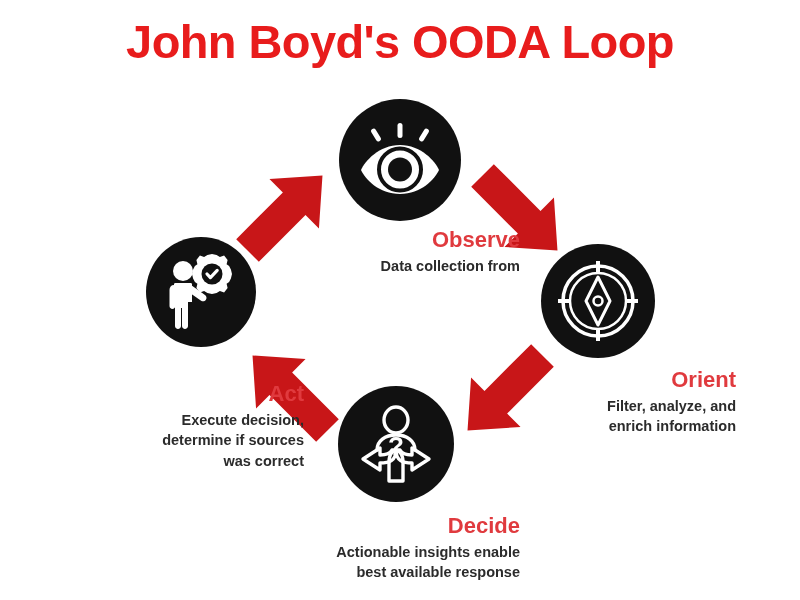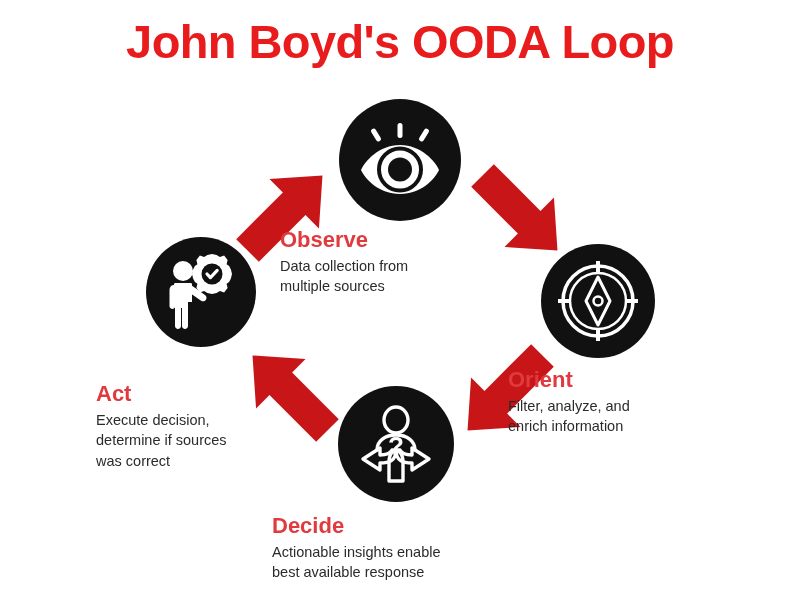--- a/index.html
+++ b/index.html
@@ -51,33 +51,33 @@
     background: #111111;
     display: flex;
     align-items: center;
     justify-content: center;
   }
   .node-circle svg { display: block; }
 
   
   .node-text {
     position: absolute;
-    text-align: left;
+    text-align: right;
   }
   .node-label {
     font-size: 22px;
     font-weight: bold;
     color: #E03A3E;
     line-height: 1.25;
     margin: 0 0 2px 0;
     white-space: nowrap;
   }
   .node-desc {
     font-size: 14.5px;
-    font-weight: normal;
+    font-weight: bold;
     color: #2b2b2b;
     line-height: 1.42;
     margin: 0;
   }
 
   
   .arrow {
     position: absolute;
   }
   .arrow svg { display: block; }
@@ -136,21 +136,20 @@
           <circle cx="41" cy="46.5" r="21" fill="none" stroke="#111111" stroke-width="4"></circle>
 
           <circle cx="41" cy="46.5" r="12" fill="#111111"></circle>
         </svg>
       </span>
     </div>
 
     <div class="node-text" style="left:280px; top:226px; width:240px;">
       <div class="node-label">Observe</div>
       <div class="node-desc">Data collection from</div>
-      <div class="node-desc">multiple sources</div>
     </div>
 
     <div class="node-circle" style="left:541px; top:244px; width:114px; height:114px;">
       <span>
         <svg width="82" height="82" viewBox="0 0 82 82" aria-hidden="true">
 
           <rect x="39" y="1" width="4" height="13" fill="#ffffff"></rect>
           <rect x="39" y="68" width="4" height="13" fill="#ffffff"></rect>
           <rect x="1" y="39" width="13" height="4" fill="#ffffff"></rect>
           <rect x="68" y="39" width="13" height="4" fill="#ffffff"></rect>

